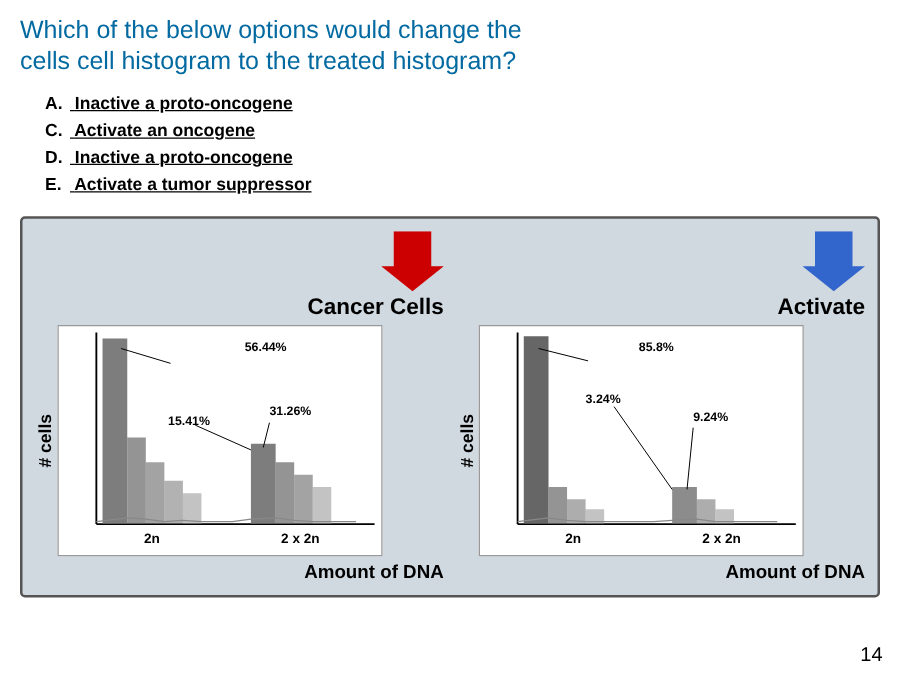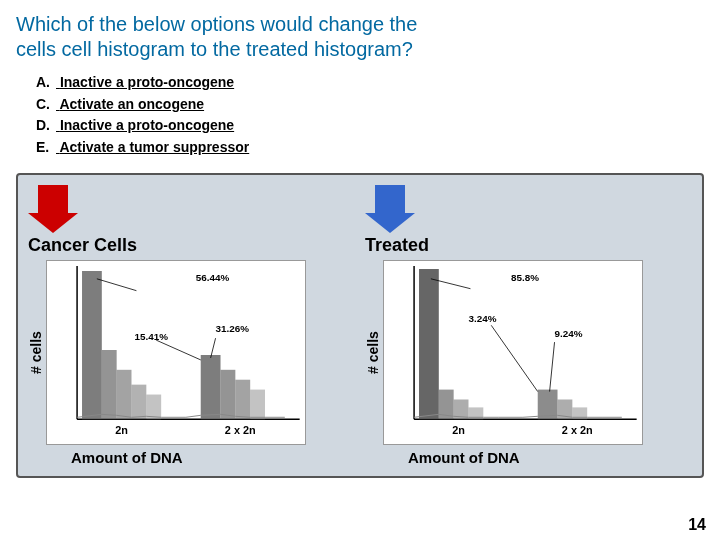--- a/index.html
+++ b/index.html
@@ -56,21 +56,21 @@
       border: 2px solid #555;
       padding: 10px 10px 10px 10px;
       border-radius: 4px;
       width: 100%;
       position: relative;
     }
 
     .chart-block {
       display: flex;
       flex-direction: column;
-      align-items: flex-start;
+      align-items: flex-end;
       flex: 1;
       position: relative;
     }
 
     .chart-title {
       font-size: 18px;
       font-weight: bold;
       color: #000;
       margin-bottom: 4px;
       text-align: center;
@@ -117,21 +117,21 @@
       display: flex;
       align-items: center;
       justify-content: center;
     }
 
     .page-number {
       position: absolute;
       bottom: 6px;
       right: 14px;
       font-size: 16px;
-      font-weight: bold;
+      font-weight: normal;
       color: #000;
     }
 
     .arrow-container {
       display: flex;
       flex-direction: column;
       align-items: center;
       margin-bottom: 2px;
     }
   </style>
@@ -195,21 +195,21 @@
       </div>
       <div class="chart-xlabel">Amount of DNA</div>
     </div>
 
     <div class="chart-block">
       <div class="arrow-container">
         <svg width="50" height="48" viewBox="0 0 50 48">
           <polygon points="10,0 40,0 40,28 50,28 25,48 0,28 10,28" fill="#3366cc"></polygon>
         </svg>
       </div>
-      <div class="chart-title">Treated</div>
+      <div class="chart-title">Activate</div>
       <div class="y-label-wrapper">
         <div class="y-label"># cells</div>
         <div class="chart-area">
           <svg class="chart-svg" viewBox="0 0 260 185">
 
             <line x1="30" y1="5" x2="30" y2="160" stroke="#000" stroke-width="1.5"></line>
             <line x1="30" y1="160" x2="255" y2="160" stroke="#000" stroke-width="1.5"></line>
 
             <text x="75" y="175" font-size="11" font-weight="bold" text-anchor="middle" fill="#000">2n</text>
             <text x="195" y="175" font-size="11" font-weight="bold" text-anchor="middle" fill="#000">2 x 2n</text>

